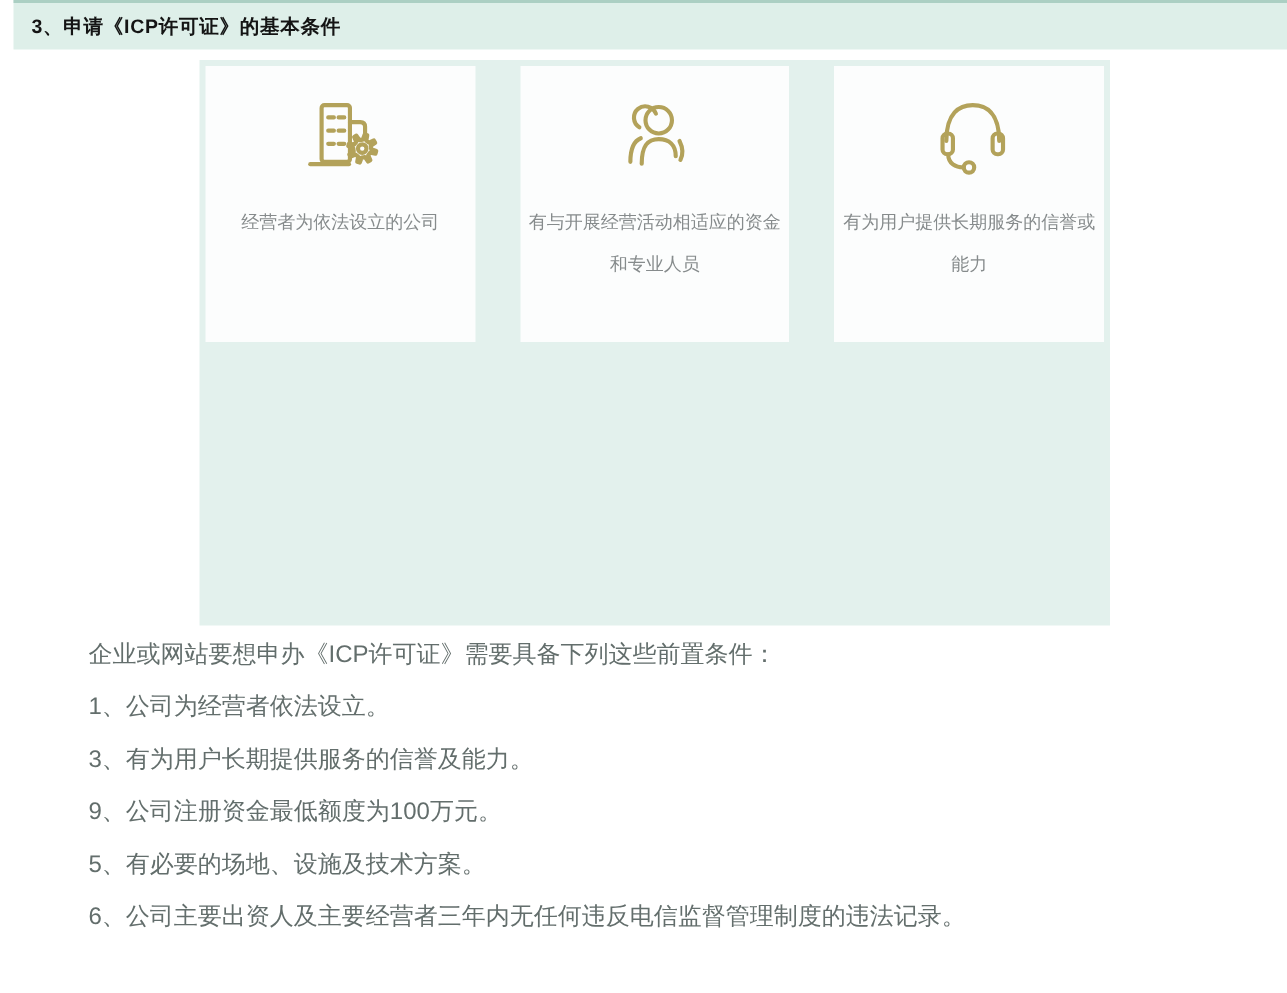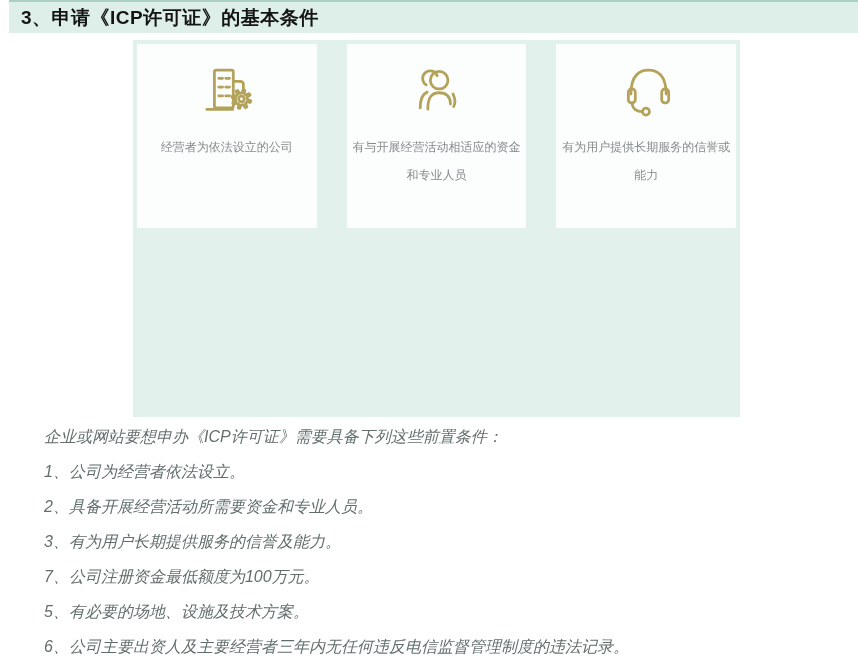--- a/index.html
+++ b/index.html
@@ -19,53 +19,53 @@
     overflow:hidden;
   }
   .section-header{
     margin-left:9px;height:31px;
     background:var(--teal-bg);
     border-top:2px solid var(--teal-border);
     display:flex;align-items:center;
     padding-left:12px;box-sizing:content-box;
   }
   .section-header h2{
-    margin:0;font-size:19px;font-weight:bold;color:var(--heading-text);
+    margin:0;font-size:13px;font-weight:bold;color:var(--heading-text);
     letter-spacing:0.5px;
   }
   .cards-grid{
     margin:7px 0 0 133px;width:599px;
     background:var(--grid-bg);
     padding:4px;
     display:grid;
     grid-template-columns:repeat(3,1fr);
     grid-template-rows:184px 160px;
     gap:25px 30px;
   }
   .card{
     background:var(--card-bg);
-    display:flex;flex-direction:column;align-items:center;font-family:Liberation Mono, monospace;
+    display:flex;flex-direction:column;align-items:center;
   }
   .icon-box{
     margin-top:14px;height:66px;display:flex;align-items:center;justify-content:center;
   }
   .icon-box svg{
     width:66px;height:63px;
     fill:none;stroke:var(--icon-gold);
     stroke-width:4.4;stroke-linecap:round;stroke-linejoin:round;
   }
   .card-label{
     margin-top:10px;width:172px;text-align:center;
     font-size:12px;line-height:28px;color:var(--card-text);
   }
   .article-body{
     margin:10px 30px 0 42px;
     font-size:16px;color:var(--body-text);
   }
-  .article-body p{margin:0 2px 16px;line-height:19px;font-style:italic;}
+  .article-body p{margin:0 17px 16px;line-height:19px;}
 </style>
 </head>
 <body>
 
 <div class="section-header">
   <h2>3、申请《ICP许可证》的基本条件</h2>
 </div>
 
 <div class="cards-grid">
 
@@ -118,18 +118,17 @@
   </div>
 
 
 
 
 </div>
 
 <div class="article-body">
   <p>企业或网站要想申办《ICP许可证》需要具备下列这些前置条件：</p>
   <p>1、公司为经营者依法设立。</p>
-  <p>2、具备开展经营活动所需要资金和专业人员。</p>
   <p>3、有为用户长期提供服务的信誉及能力。</p>
-  <p>7、公司注册资金最低额度为100万元。</p>
+  <p>9、公司注册资金最低额度为100万元。</p>
   <p>5、有必要的场地、设施及技术方案。</p>
   <p>6、公司主要出资人及主要经营者三年内无任何违反电信监督管理制度的违法记录。</p>
 </div>
 
 </body></html>

